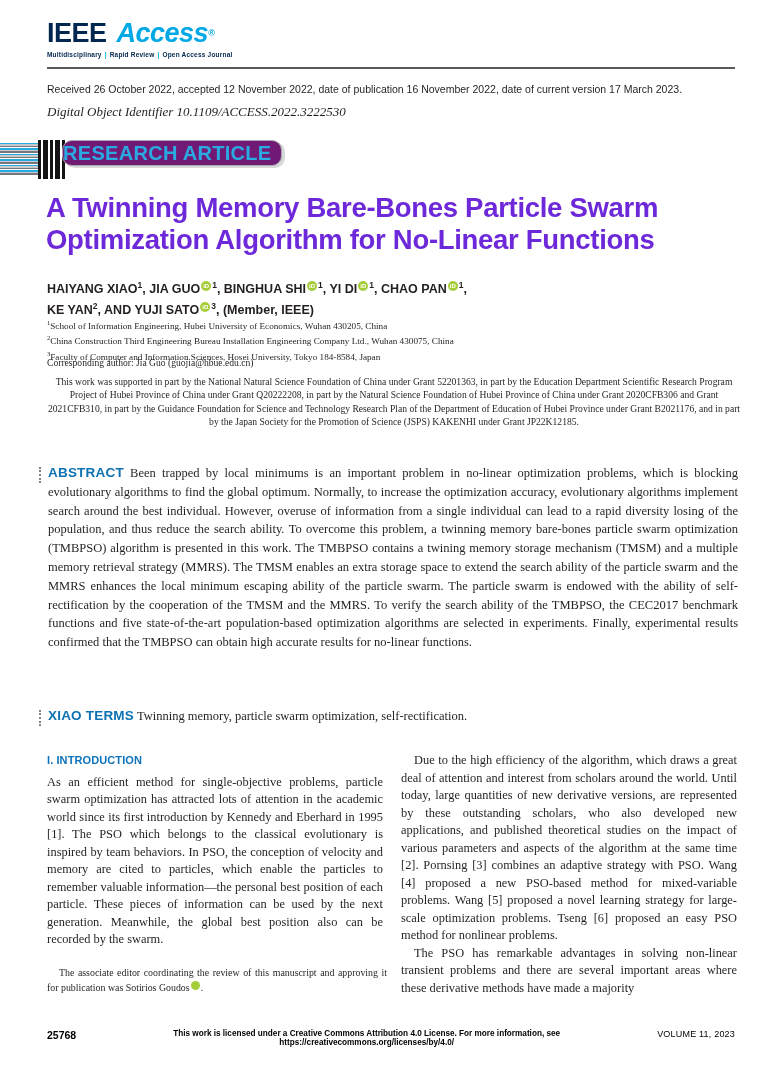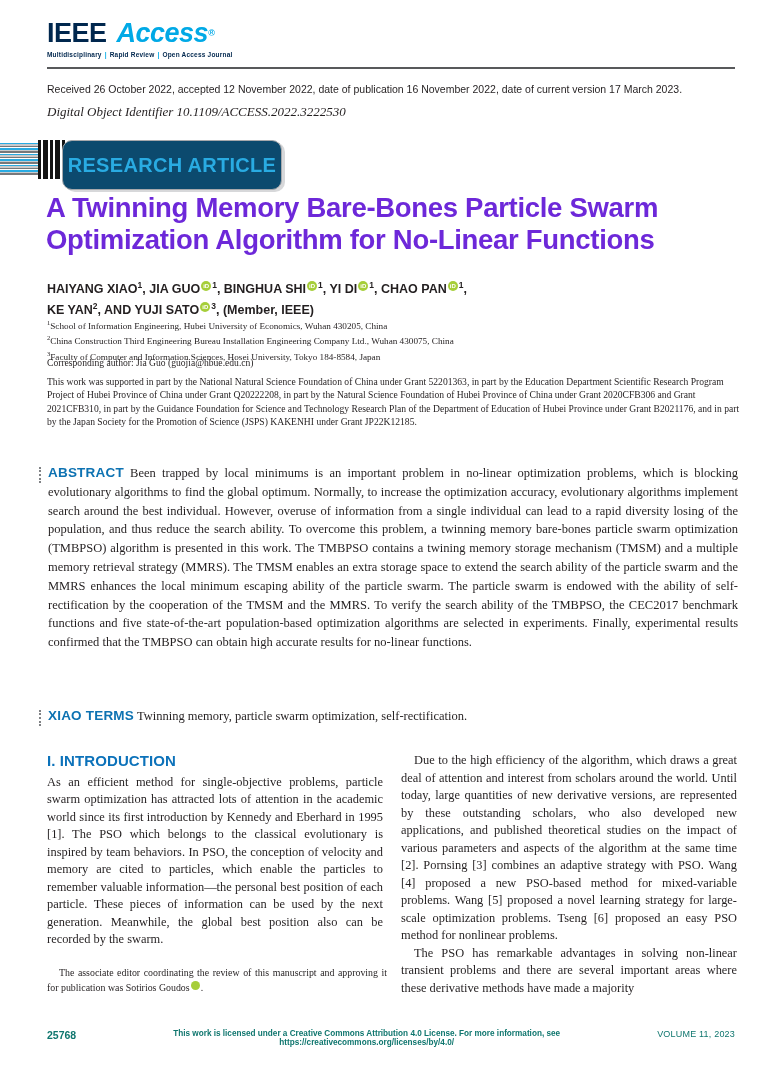--- a/index.html
+++ b/index.html
@@ -17,55 +17,55 @@
   .tagline { margin-top:4px; font-family:"Liberation Sans", sans-serif; font-size:6.5px; font-weight:bold; color:#00274e; letter-spacing:0.2px; }
   .tagline .sep { color:#00a9e6; margin:0 3px; font-weight:bold; }
   .header-rule { position:absolute; left:47px; right:47px; top:67px; height:2px; background:#58595b; }
   .received { position:absolute; left:47px; top:83px; width:690px; font-family:"Liberation Sans", sans-serif; font-size:10.5px; font-weight:normal; color:#231f20; }
   .doi { position:absolute; left:47px; top:104px; font-style:italic; font-size:13px; color:#231f20; }
   
   .flag-stripes { position:absolute; left:0; top:143px; width:38px; height:33px;
     background:repeating-linear-gradient(to bottom, #29abe2 0 1.5px, #c9cacc 1.5px 3px, #77787b 3px 4.5px, #ffffff 4.5px 5.5px); }
   .flag-bars { position:absolute; left:38px; top:140px; width:27px; height:39px;
     background:repeating-linear-gradient(to right, #141414 0 3px, #fff 3px 5px, #141414 5px 10px, #fff 10px 12px); }
-  .badge { position:absolute; left:62px; top:140px; width:220px; height:50px;
-    border:1.5px solid #a7a9ac; border-radius:10px; background:#0c4a6e;
+  .badge { position:absolute; left:62px; top:140px; width:220px; height:26px;
+    border:1.5px solid #a7a9ac; border-radius:10px; background:#701a75;
     box-shadow:3px 2px 0 rgba(167,169,172,0.45);
-    display:flex; align-items:center; justify-content:center; }
+    display:flex; align-items:center; justify-content:flex-start; }
   .badge-label { font-family:"Liberation Sans", sans-serif; font-weight:bold; font-size:20px; color:#29abe2; letter-spacing:0.3px; }
   
   .title { position:absolute; left:46px; top:192px; width:710px;
     font-family:"Liberation Sans", sans-serif; font-weight:bold; font-size:27.5px; line-height:32px; color:#6d28d9; letter-spacing:-0.3px; }
   .authors { position:absolute; left:47px; top:277px; width:700px;
     font-family:"Liberation Sans", sans-serif; font-weight:bold; font-size:12.5px; line-height:17px; color:#231f20; }
   .authors sup { font-size:8.5px; }
   .orcid { display:inline-block; width:10px; height:10px; border-radius:50%; background:#a6ce39;
     color:#fff; font-family:"Liberation Sans", sans-serif; font-size:6px; font-weight:bold;
     line-height:10px; text-align:center; vertical-align:super; margin:0 1px; }
   .affils { position:absolute; left:47px; top:317px; width:690px; font-size:9.2px; line-height:12.3px; color:#231f20; }
   .affils sup { font-size:6.5px; }
   .corresponding { position:absolute; left:47px; top:357px; width:690px; font-size:9.6px; }
-  .funding { position:absolute; left:47px; top:375px; width:694px; font-size:9.6px; line-height:13.4px; text-align:left; }
+  .funding { position:absolute; left:47px; top:375px; width:694px; font-size:9.6px; line-height:13.4px; text-align:center; }
   
   .abstract { position:absolute; left:48px; top:464px; width:690px; font-size:12.5px; line-height:18.8px; text-align:justify; }
   .dotted-block { position:relative; }
   .dotted-block::before { content:""; position:absolute; left:-9px; top:3px; height:16px; border-left:2px dotted #808285; }
   .sec-label { font-family:"Liberation Sans", sans-serif; font-weight:bold; font-size:13.5px; color:#0d72b2; letter-spacing:0.2px; }
   .index-terms { position:absolute; left:48px; top:707px; width:690px; font-size:12.5px; line-height:18.8px; }
   
   .col { position:absolute; top:752px; width:336px; font-size:12.4px; line-height:17.5px; text-align:justify; }
   .col-left { left:47px; }
   .col-right { left:401px; }
-  .sec-heading { font-family:"Liberation Sans", sans-serif; font-weight:bold; font-size:15px; color:#0c72ba; margin-bottom:4px; letter-spacing:0.1px; }
+  .sec-heading { font-family:"Liberation Sans", sans-serif; font-weight:bold; font-size:11px; color:#0c72ba; margin-bottom:4px; letter-spacing:0.1px; }
   .para-indent { text-indent:13px; }
   .footnote { position:absolute; left:47px; top:966px; width:340px; font-size:9.9px; line-height:14.5px; text-align:justify; text-indent:12px; }
   .footnote .orcid { width:9px; height:9px; line-height:9px; font-size:5.5px; }
   
   .footer { position:absolute; left:47px; right:47px; top:1029px; display:flex; align-items:flex-start;
-    font-family:"Liberation Sans", sans-serif; color:#0f766e; }
+    font-family:"Liberation Sans", sans-serif; color:#000000; }
   .page-num { font-size:10.5px; font-weight:bold; }
   .license { flex:1; text-align:center; font-size:8.2px; font-weight:bold; padding:0 14px; }
   .volume { font-size:9px; letter-spacing:0.2px; }
 </style>
 </head>
 <body>
 
 <div class="page">
 
   <div class="logo">

